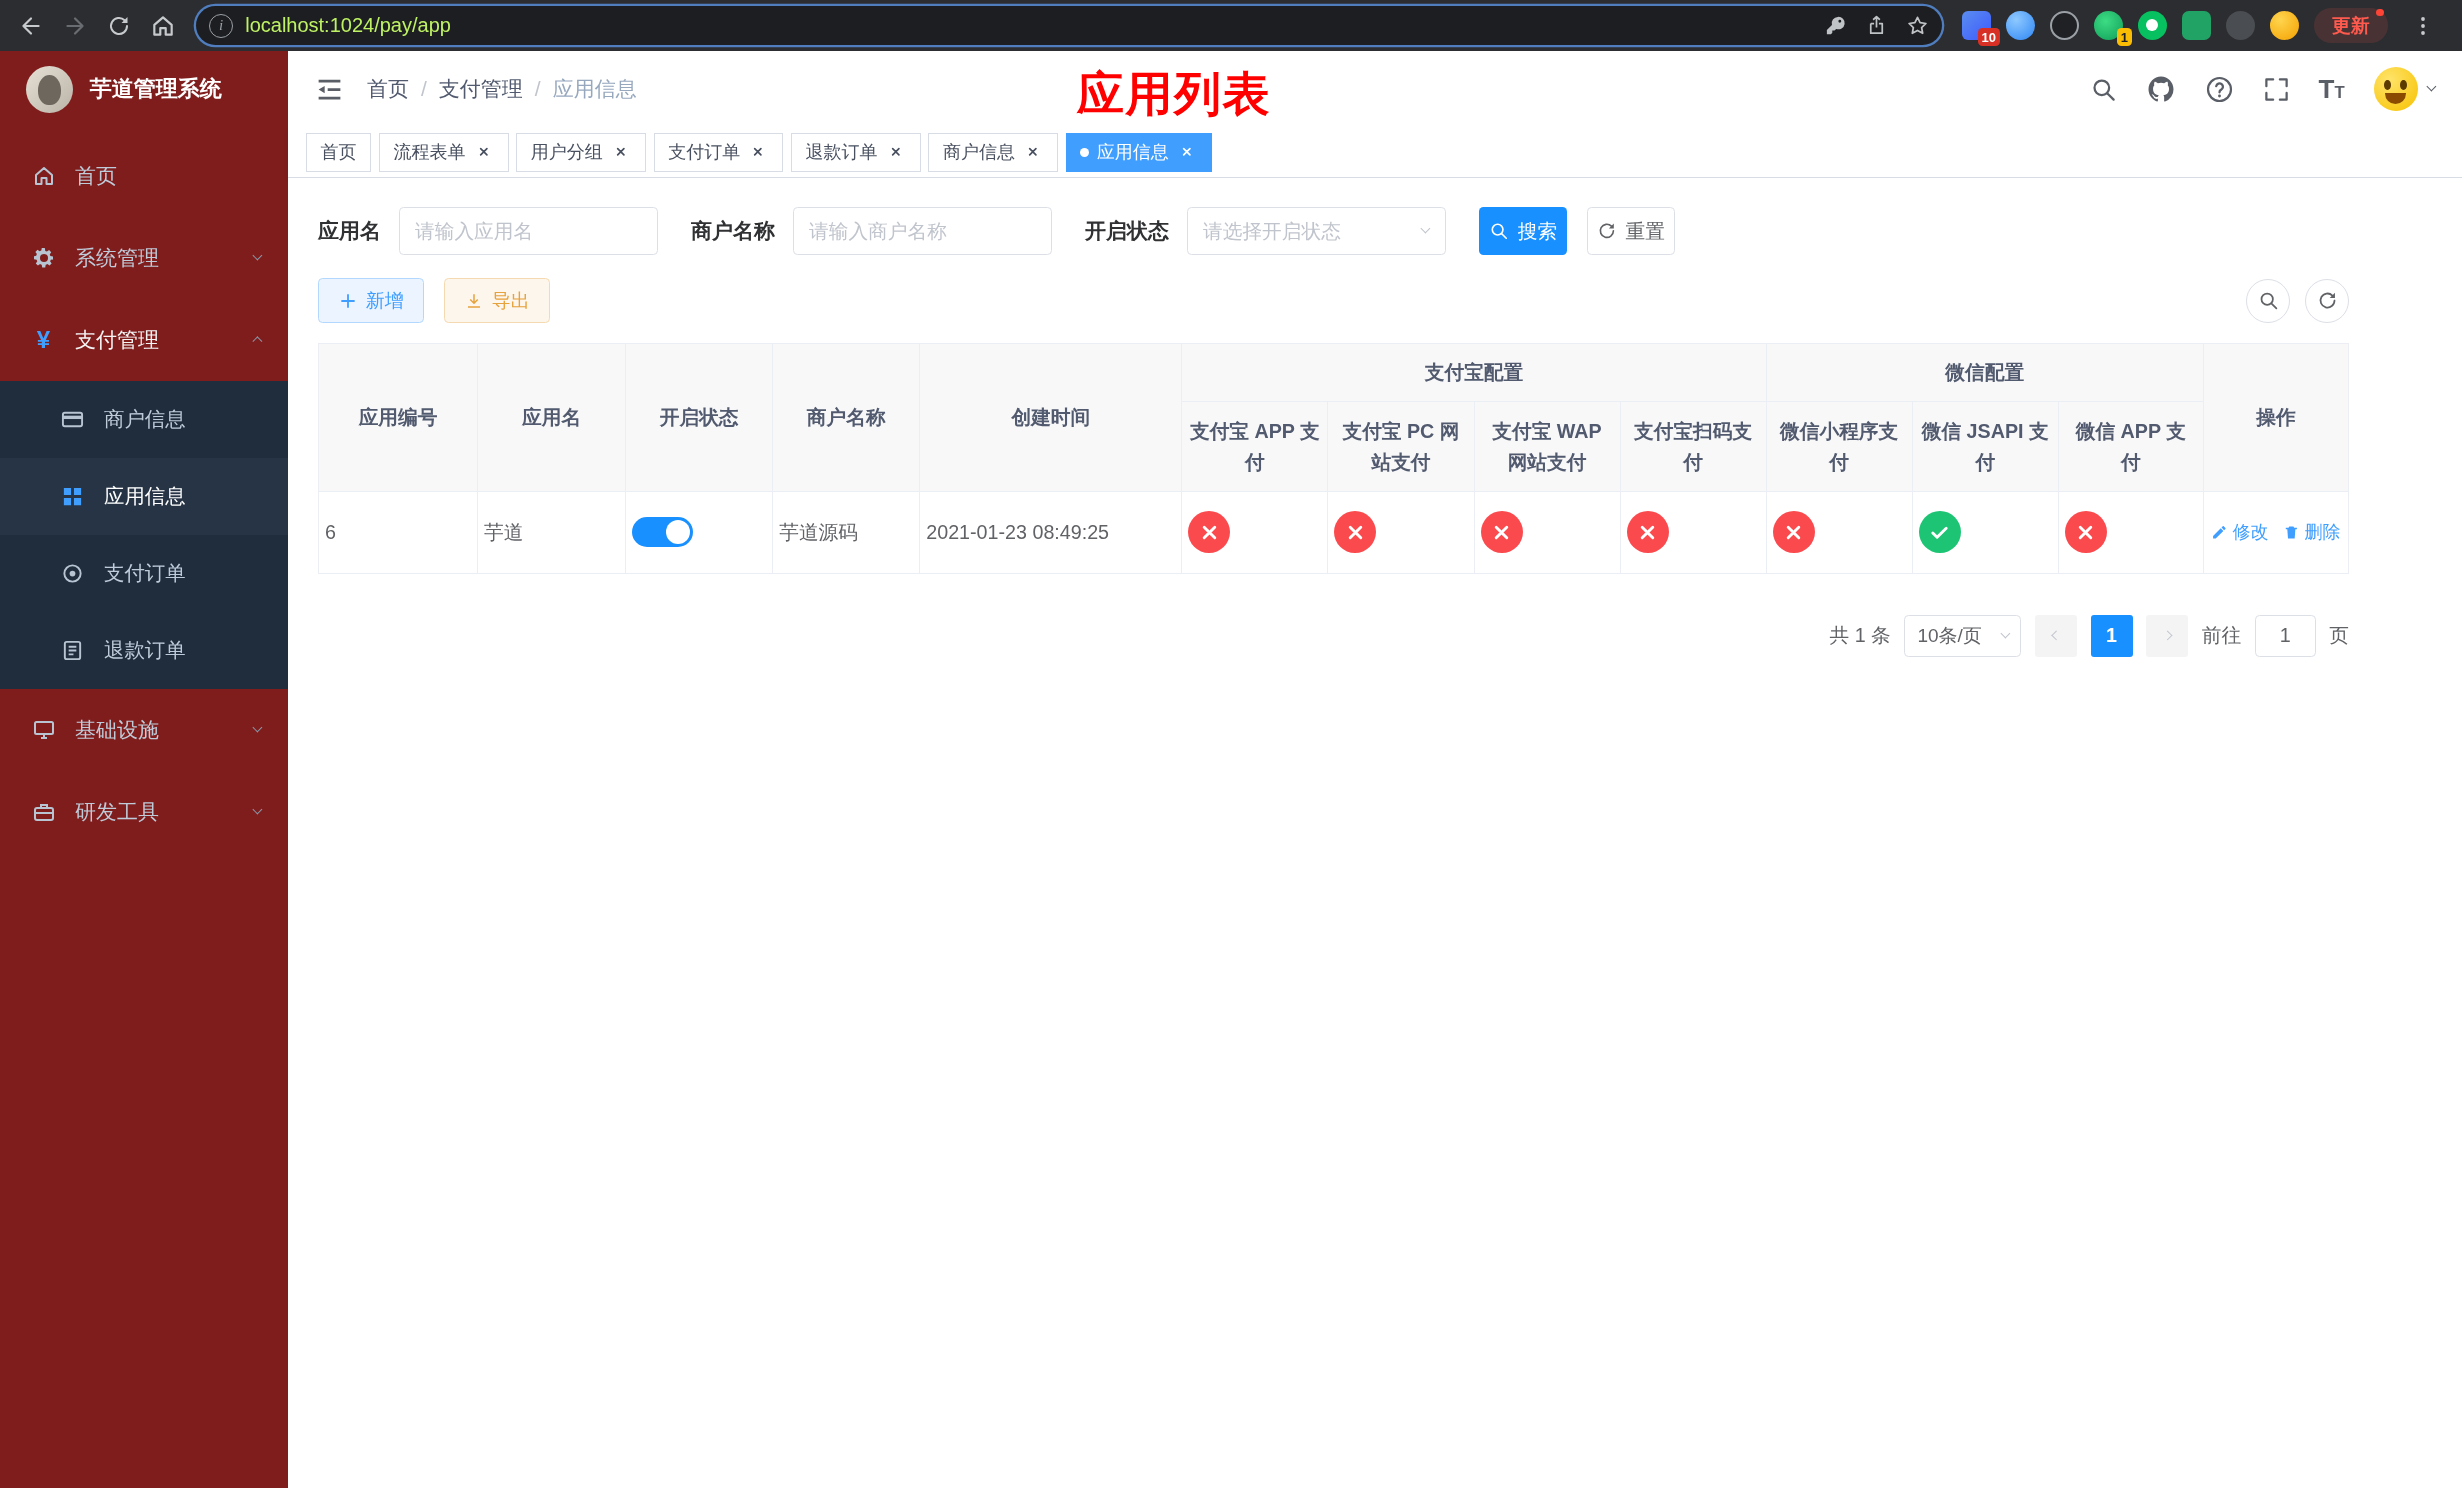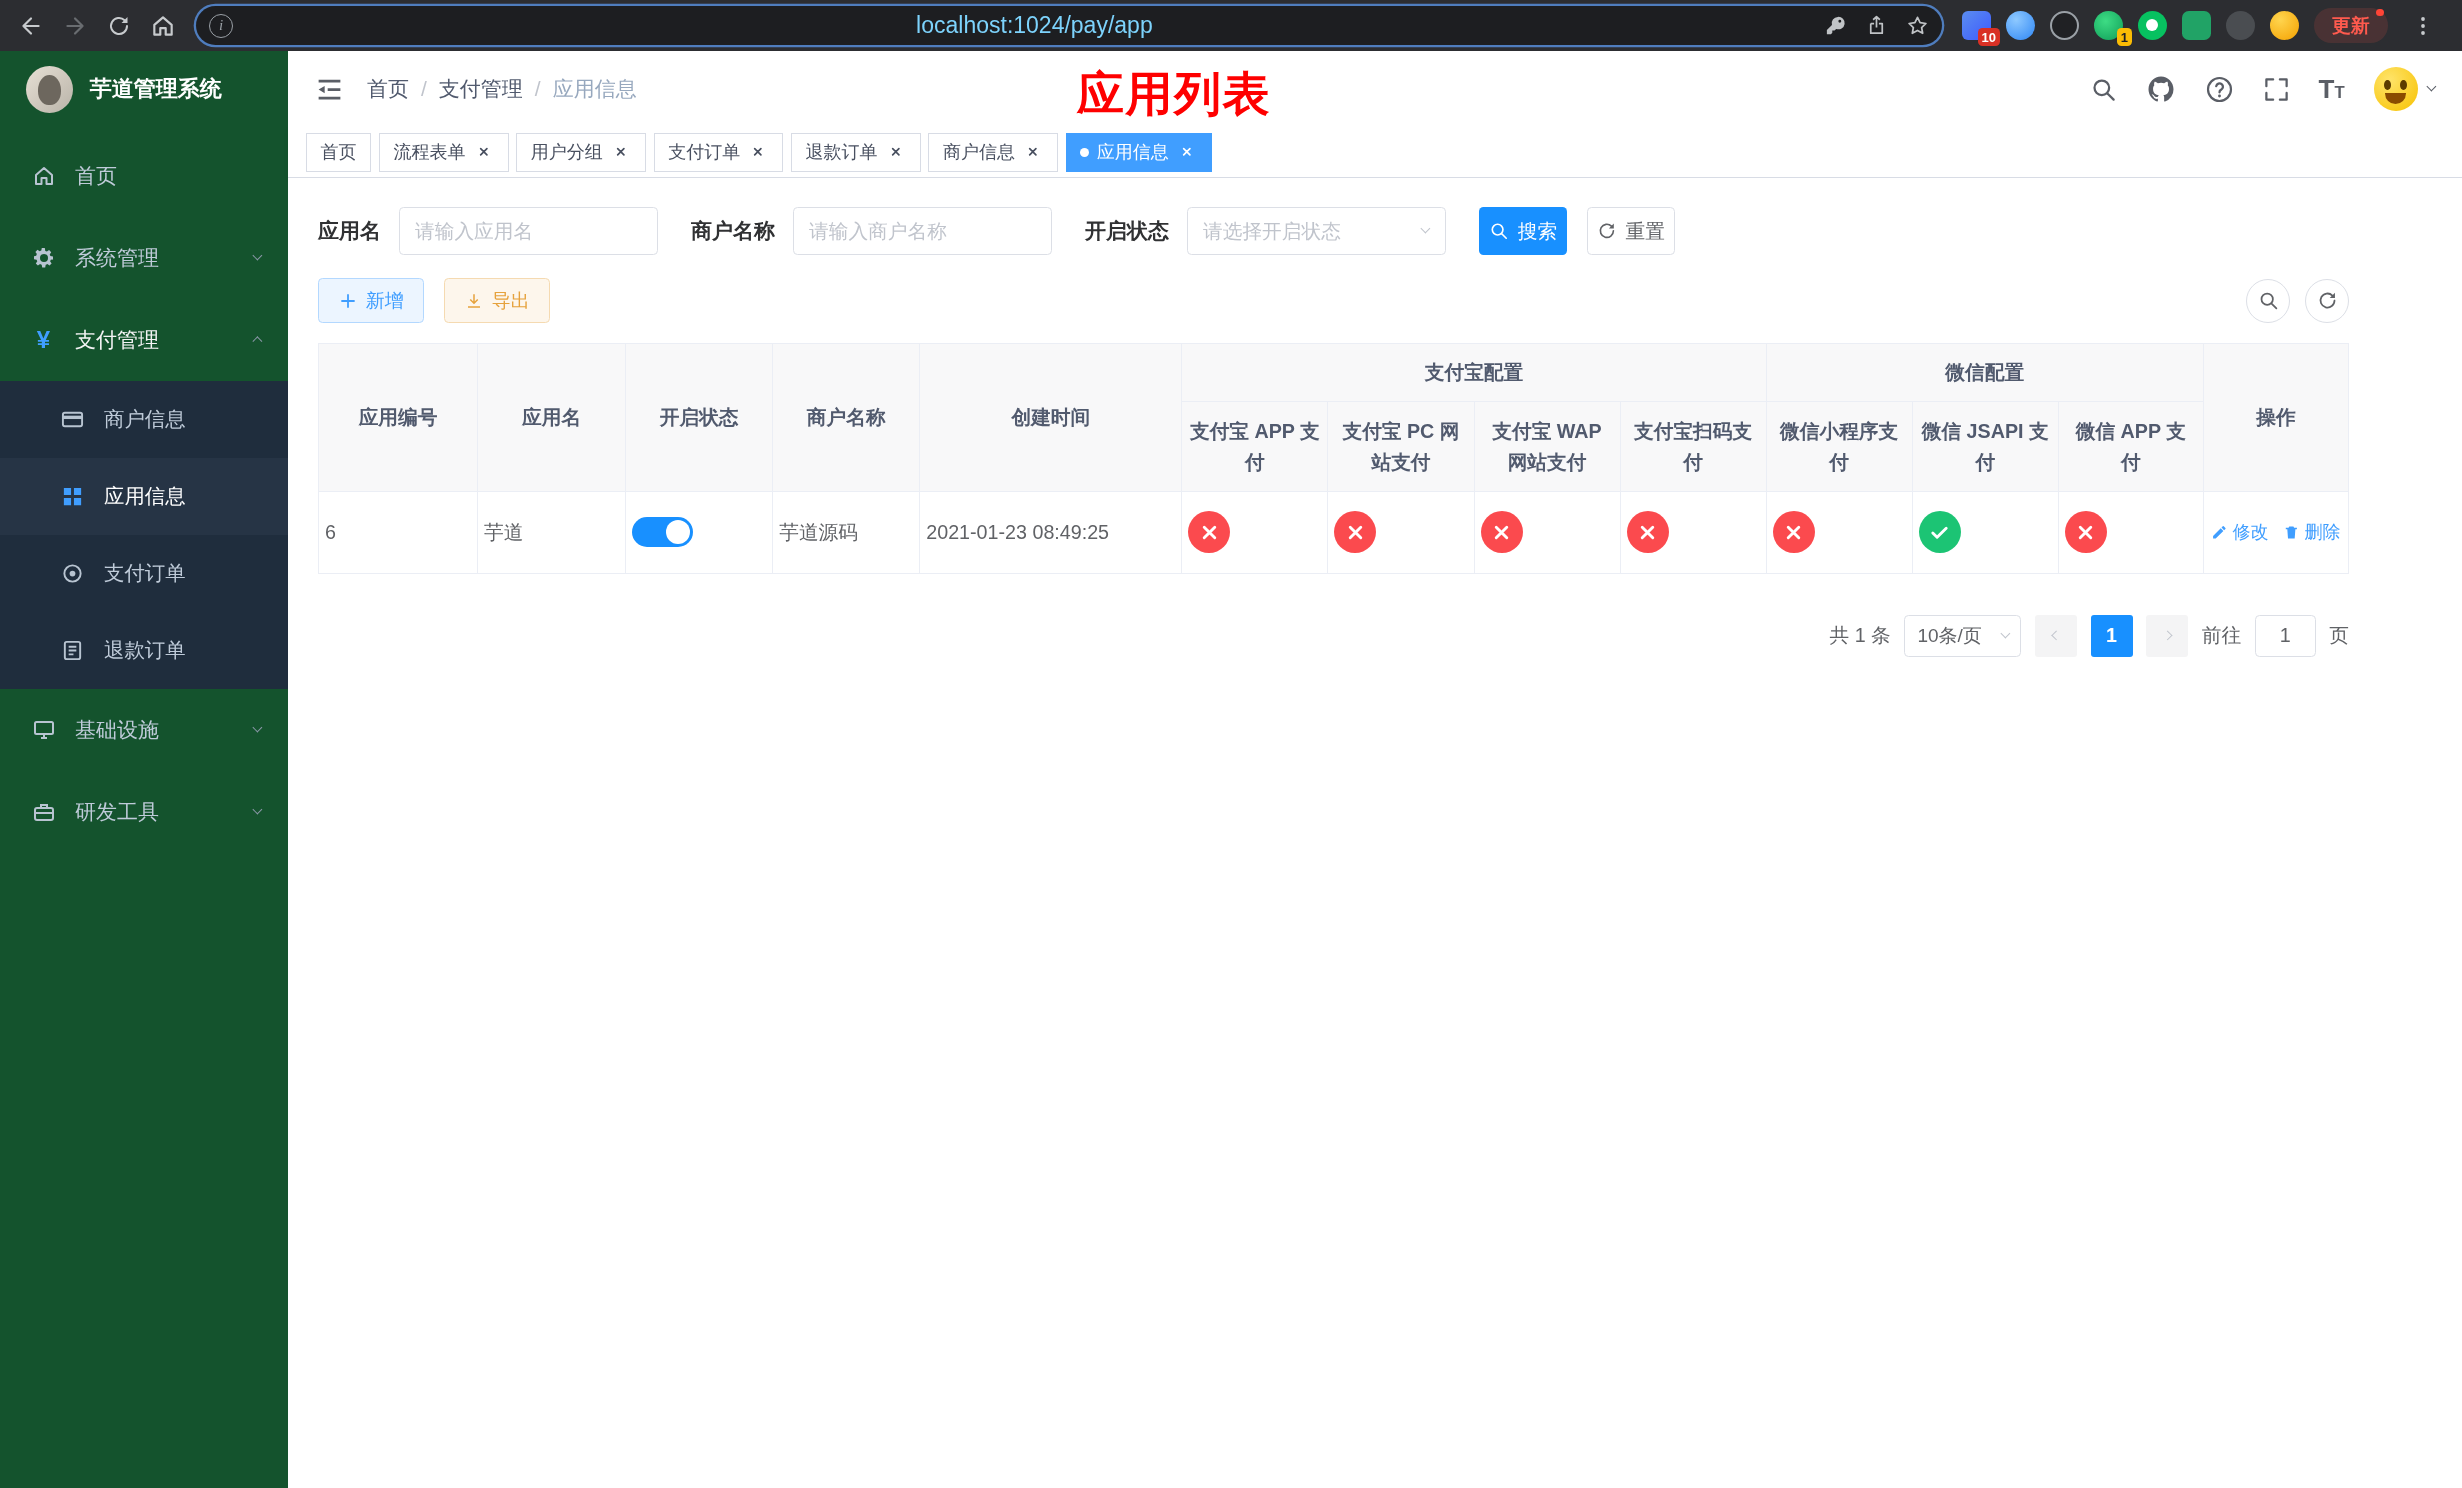--- a/index.html
+++ b/index.html
@@ -6,21 +6,21 @@
   html,body { width:2462px; height:1489px; }
   body { font-family:"Liberation Sans","DejaVu Sans",sans-serif; background:#fff; color:#303133; overflow:hidden; }
   svg { display:block; }
 
   
   .browser-bar { height:51px; background:#2c2d31; display:flex; align-items:center; padding:0 10.6px; gap:3px; }
   .bnav { width:41px; height:41px; border-radius:50%; display:flex; align-items:center; justify-content:center; color:#c7cacd; cursor:pointer; flex-shrink:0; }
   .bnav.disabled { color:#696c70; }
   .url-bar { flex:1; height:39px; margin:0 9px; background:#1d1e21; border-radius:19.7px; display:flex; align-items:center; padding:0 13.6px; box-shadow:0 0 0 2.3px #4f7dbe; min-width:0; }
   .site-info { width:24px; height:24px; border-radius:50%; border:1.5px solid #9aa0a6; color:#9aa0a6; font-size:15px; display:flex; align-items:center; justify-content:center; font-style:italic; font-family:"Liberation Serif",serif; flex-shrink:0; }
-  .url-text { margin-left:12px; color:#7dd3fc; font-size:23px; flex:1; white-space:nowrap; overflow:hidden;text-align:center; }
+  .url-text { margin-left:12px; color:#bef264; font-size:20px; flex:1; white-space:nowrap; overflow:hidden; }
   .url-actions { display:flex; align-items:center; gap:18px; color:#c0c3c6; }
   .extensions { display:flex; align-items:center; gap:15px; padding:0 7.6px; flex-shrink:0; }
   .ext { width:29px; height:29px; border-radius:50%; position:relative; cursor:pointer; }
   .ext.e1 { background:linear-gradient(135deg,#5b8def,#3d5afe); border-radius:6px; }
   .ext.e2 { background:radial-gradient(circle at 35% 30%,#8ec9ff,#2e86f5); }
   .ext.e3 { background:#202124; border:2.3px solid #9aa0a6; }
   .ext.e4 { background:radial-gradient(circle at 40% 35%,#3ddc84,#0f9d58); }
   .ext.e5 { background:#07c160; }
   .ext.e5::after { content:""; position:absolute; left:8.3px; top:8.3px; width:12px; height:12px; border-radius:50%; background:#fff; }
   .ext.e6 { background:#21a366; border-radius:6.8px; }
@@ -28,21 +28,21 @@
   .ext.e8 { background:radial-gradient(circle at 35% 30%,#ffd54f,#f4a100); }
   .badge { position:absolute; bottom:-6px; right:-9px; background:#d93025; color:#fff; font-size:13px; line-height:1; padding:2.3px 3.8px; border-radius:4.5px; font-weight:bold; }
   .badge.yellow { background:#fbbc04; color:#202124; }
   .update-chip { height:35px; border-radius:17.4px; background:rgba(255,82,70,.14); color:#ff5a4e; font-size:19px; padding:0 18px; display:flex; align-items:center; position:relative; border:none; cursor:pointer; font-weight:bold; }
   .update-chip::after { content:""; position:absolute; top:0.8px; right:3.8px; width:7.6px; height:7.6px; border-radius:50%; background:#ff4436; }
 
   
   .app { display:flex; height:1437px; }
 
   
-  .sidebar { width:288px; background:#14532d; flex-shrink:0; overflow:hidden; }
+  .sidebar { width:288px; background:#7f1d1d; flex-shrink:0; overflow:hidden; }
   .logo-row { height:76px; display:flex; align-items:center; padding-left:26px; gap:16.7px; cursor:pointer; }
   .logo-avatar { width:47px; height:47px; border-radius:50%; background:linear-gradient(135deg,#e7e0d5,#b9b3a8); position:relative; overflow:hidden; }
   .logo-avatar::after { content:""; position:absolute; left:12px; top:9px; width:23px; height:30px; border-radius:50% 50% 45% 45%; background:#6d675e; }
   .logo-title { color:#fff; font-size:22px; font-weight:bold; }
   .menu { margin-top:7.6px; }
   .menu-item { height:82px; display:flex; align-items:center; padding:0 27px 0 30px; color:#bfcbd9; font-size:21px; gap:18px; cursor:pointer; white-space:nowrap; }
   .menu-item .chev { margin-left:auto; color:#8a97a8; }
   .menu-item.open { color:#f4f4f5; }
   .mi-ic { color:#b8c4d1; display:flex; width:27px; justify-content:center; }
   .menu-item.open .mi-ic, .menu-item.active .mi-ic { color:#409eff; }

